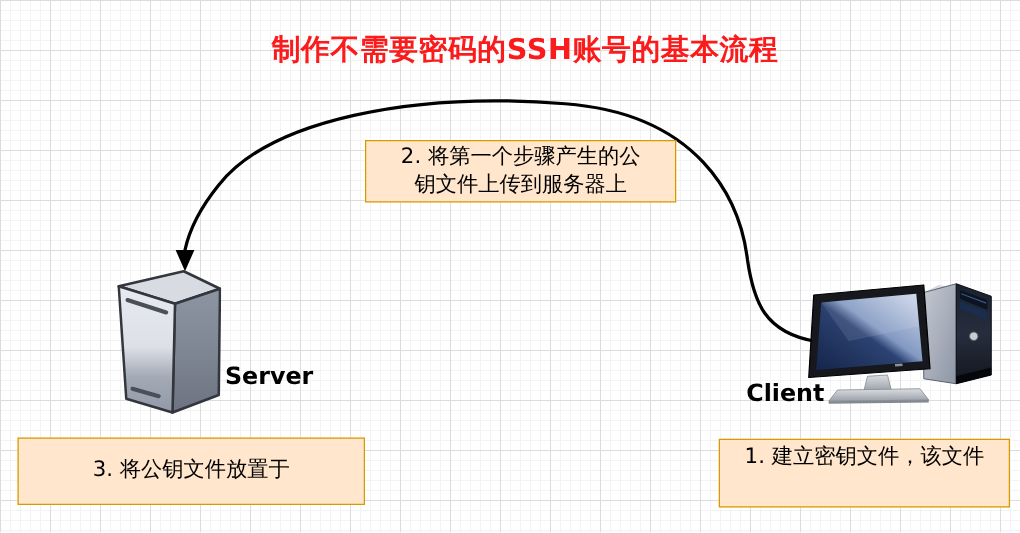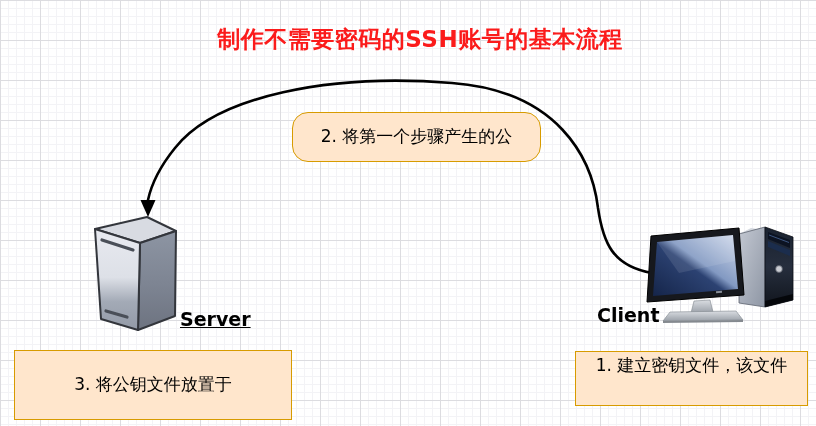--- a/index.html
+++ b/index.html
@@ -87,21 +87,21 @@
           <stop offset="100%" stop-color="#6d7380"></stop>
         </linearGradient>
       </defs>
       <polygon points="2,13 54,1 83,15 47,27" fill="#d8dbe2" stroke="#33363c" stroke-width="2" stroke-linejoin="round"></polygon>
       <polygon points="47,27 83,15 82,100 45,114" fill="url(#srvSide)" stroke="#33363c" stroke-width="2" stroke-linejoin="round"></polygon>
       <polygon points="2,13 47,27 45,114 8,103" fill="url(#srvFront)" stroke="#33363c" stroke-width="2" stroke-linejoin="round"></polygon>
       <line x1="9" y1="24" x2="40" y2="34" stroke="#4a4f58" stroke-width="3.2" stroke-linecap="round"></line>
       <line x1="13" y1="95" x2="34" y2="101" stroke="#4a4f58" stroke-width="3.2" stroke-linecap="round"></line>
     </svg>
   </div>
-  <div class="node-label" style="left:180px; top:308px;text-decoration:underline;">Server</div>
+  <div class="node-label" style="left:180px; top:290px;">Server</div>
 
   <div class="icon" style="left:644px; top:221px; width:152px; height:103px;">
     <svg width="152" height="103" viewBox="0 0 152 103">
       <defs>
         <linearGradient id="twrSide" x1="0" y1="0" x2="1" y2="1">
           <stop offset="0%" stop-color="#c3c8d2"></stop>
           <stop offset="100%" stop-color="#8e96a4"></stop>
         </linearGradient>
         <linearGradient id="twrFront" x1="0" y1="0" x2="0" y2="1">
           <stop offset="0%" stop-color="#1a2230"></stop>
@@ -134,25 +134,26 @@
       <polygon points="13,21 89,14 91,40 35,52" fill="#ffffff" opacity="0.10"></polygon>
       <rect x="72" y="70" width="6" height="2" fill="#8a8f98" transform="rotate(-4 75 71)"></rect>
 
       <polygon points="50,80 66,79 69,91 47,92" fill="url(#stand)" stroke="#7e848c" stroke-width="0.6"></polygon>
       <polygon points="26,91 92,90 99,99 19,100" fill="url(#stand)" stroke="#7e848c" stroke-width="0.6"></polygon>
       <polygon points="19,100 99,99 99,101 19,102" fill="#84898f"></polygon>
     </svg>
   </div>
   <div class="node-label" style="left:597px; top:304px;">Client</div>
 
-  <div class="note-box" style="left:292px; top:112px; width:249px; height:50px;border-radius:16px;">
+  <div class="note-box" style="left:292px; top:112px; width:249px; height:50px;">
     <span>2. 将第一个步骤产生的公</span>
+    <span>钥文件上传到服务器上</span>
   </div>
 
-  <div class="note-box" style="left:14px; top:350px; width:278px; height:70px;">
+  <div class="note-box" style="left:14px; top:350px; width:278px; height:54px;">
     <span>3. 将公钥文件放置于</span>
   </div>
 
   <div class="note-box" style="left:575px; top:351px; width:233px; height:55px;justify-content:space-between;">
     <span>1. 建立密钥文件，该文件</span>
   </div>
 
 </div>
 
 </body></html>

